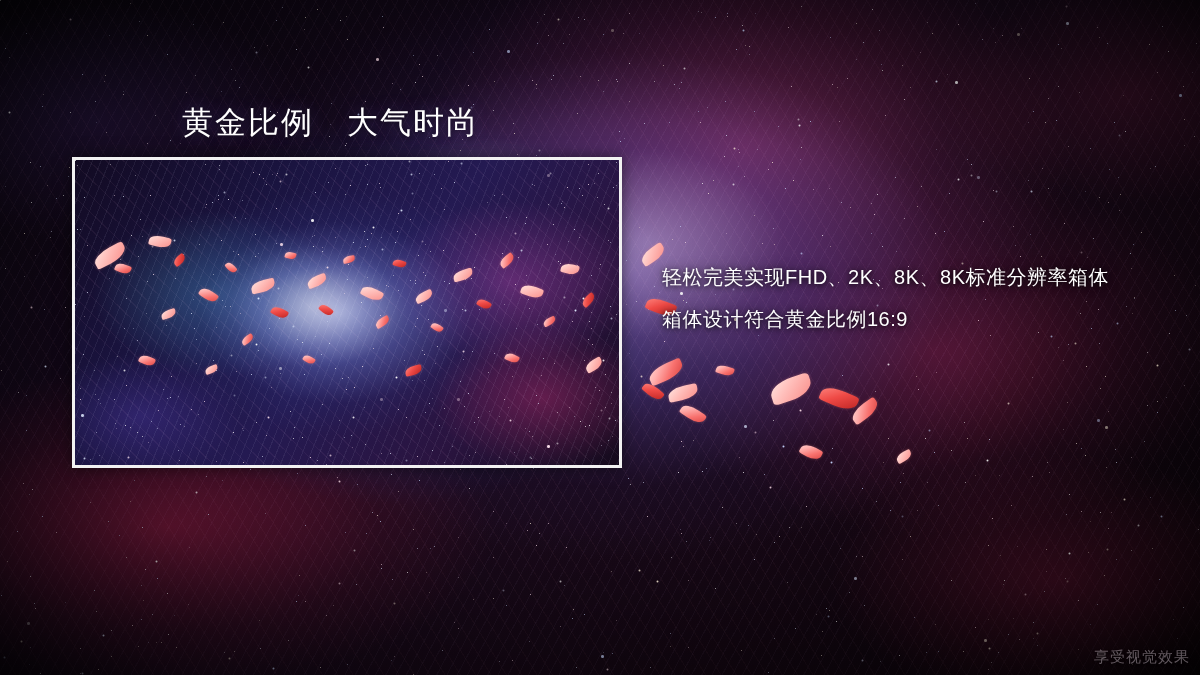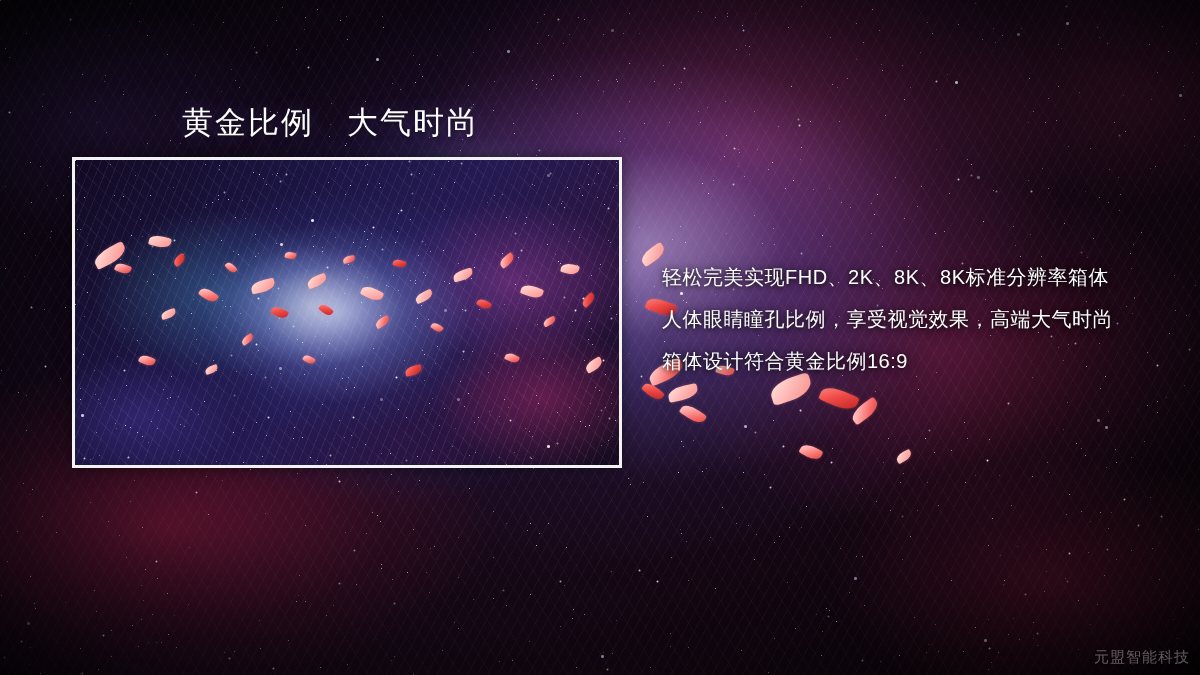--- a/index.html
+++ b/index.html
@@ -203,19 +203,18 @@
       <div class="petal soft" style="left: 770px; top: 378px; width: 42px; height: 22px; transform: rotate(-18deg);"></div>
       <div class="petal" style="left: 800px; top: 446px; width: 22px; height: 12px; transform: rotate(28deg);"></div>
       <div class="petal deep" style="left: 820px; top: 390px; width: 38px; height: 17px; transform: rotate(24deg);"></div>
       <div class="petal" style="left: 850px; top: 404px; width: 30px; height: 14px; transform: rotate(-36deg);"></div>
       <div class="petal" style="left: 716px; top: 366px; width: 18px; height: 9px; transform: rotate(18deg);"></div>
       <div class="petal soft" style="left: 896px; top: 452px; width: 16px; height: 9px; transform: rotate(-28deg);"></div>
     </div>
 
   <div id="body-text">
     <div class="line">轻松完美实现FHD、2K、8K、8K标准分辨率箱体</div>
-    <div class="line">人体眼睛瞳孔比例，享受视觉效果，高端大气时尚</div>
     <div class="line">箱体设计符合黄金比例16:9</div>
   </div>
 
-  <div id="watermark">元盟智能科技</div>
+  <div id="watermark">享受视觉效果</div>
 
 </div>
 
 </body></html>

